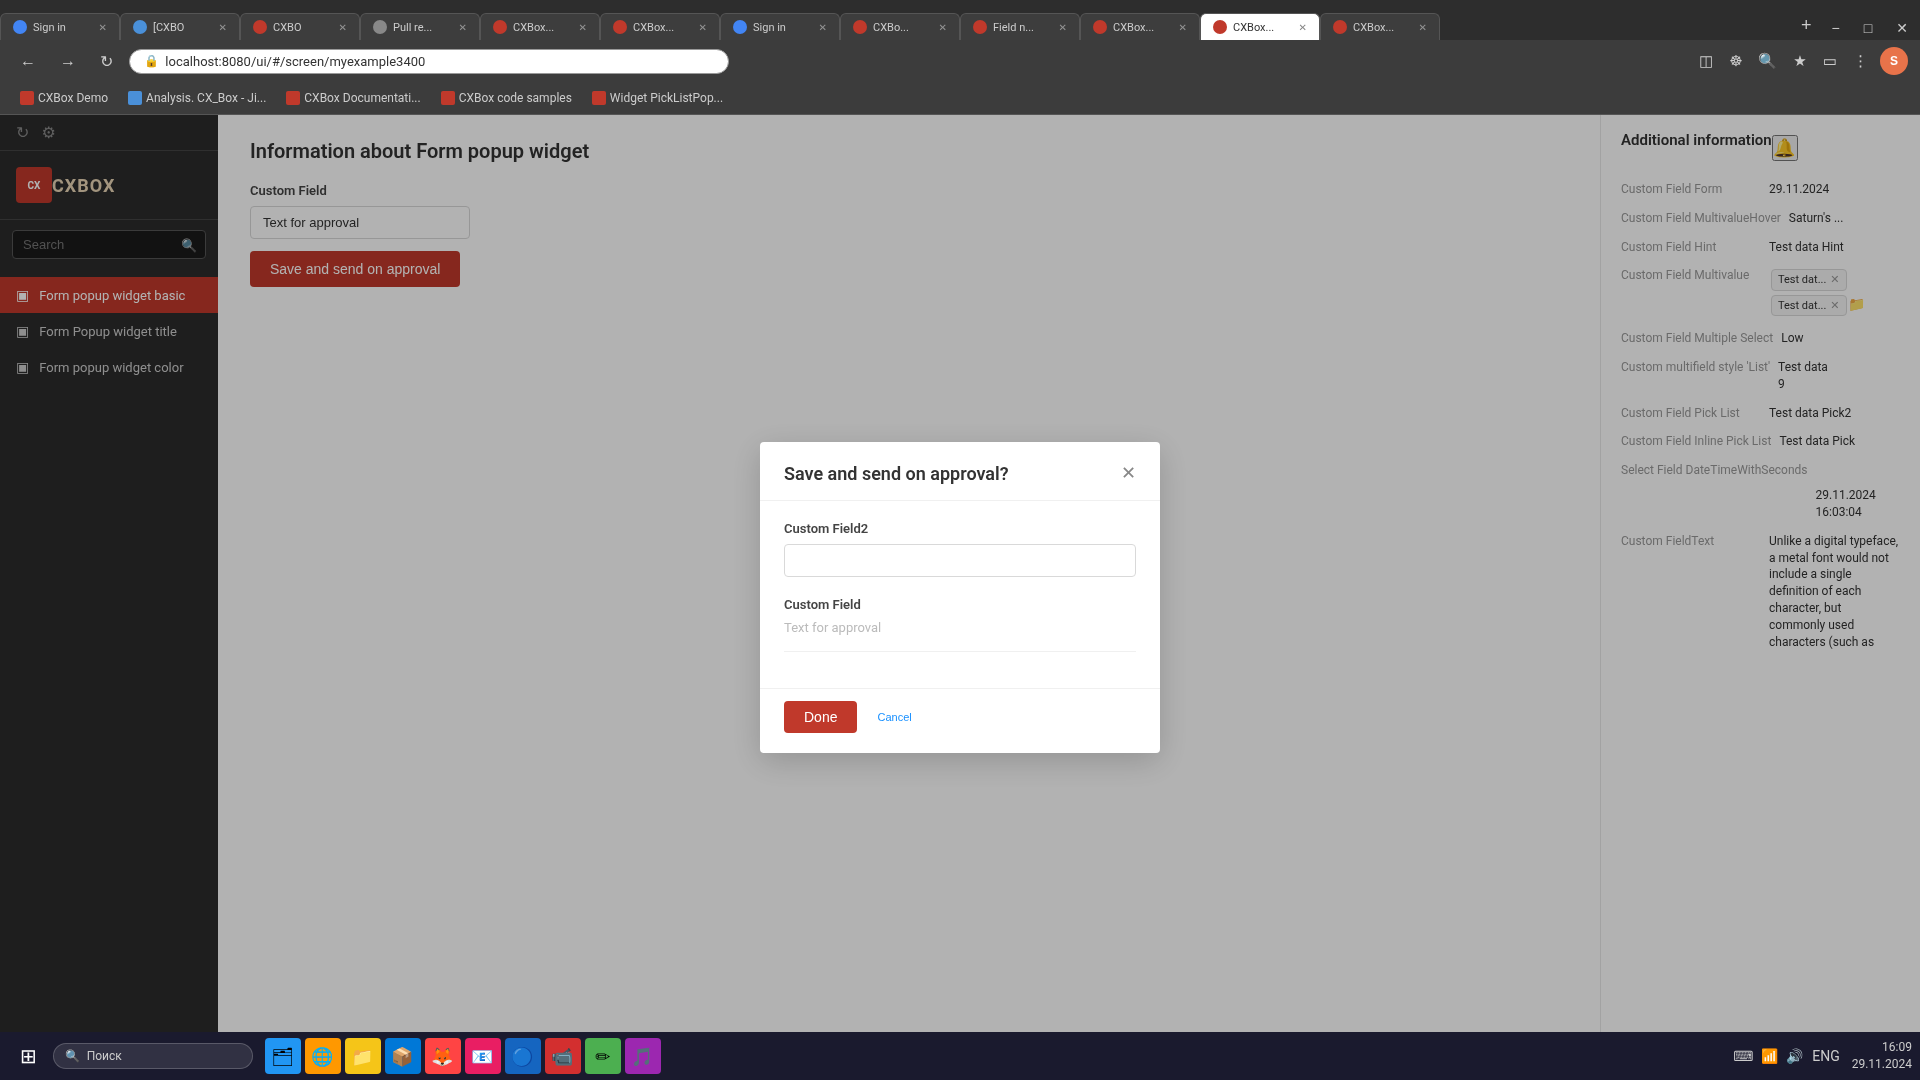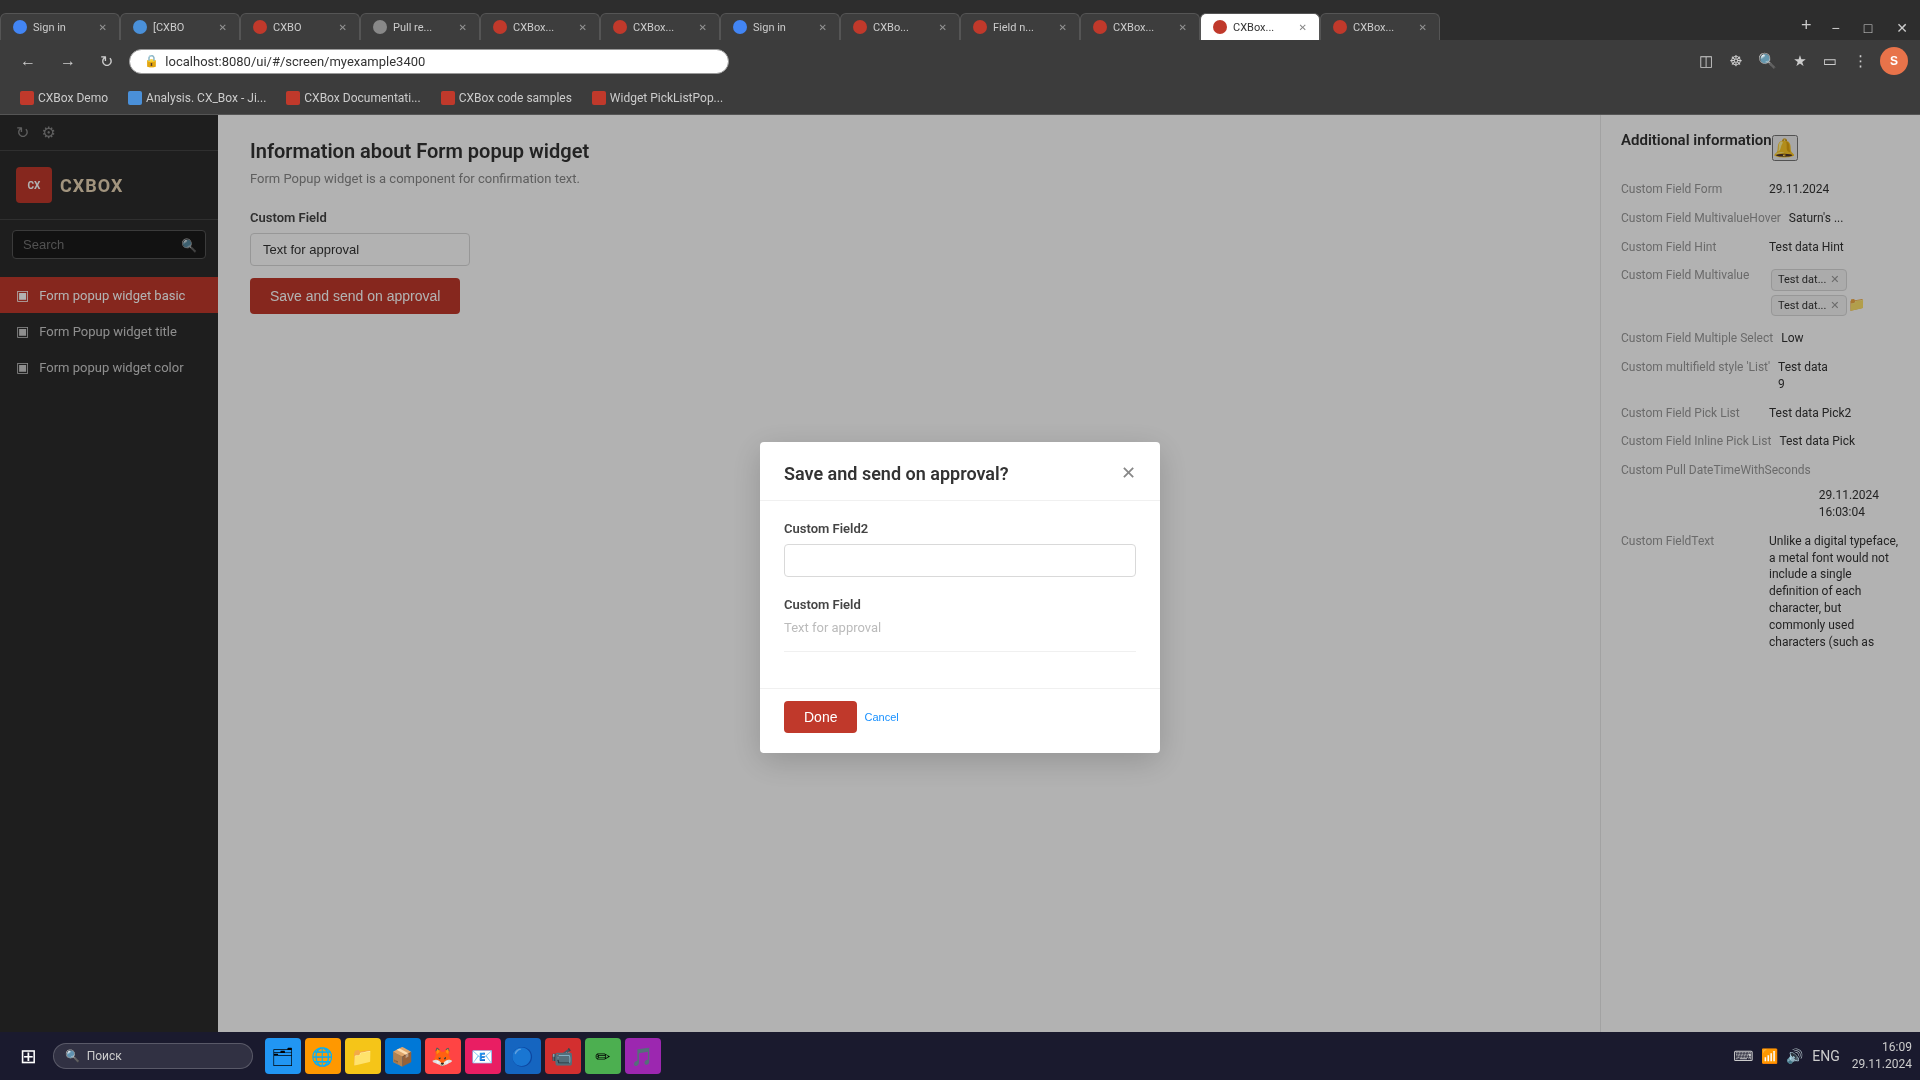--- a/index.html
+++ b/index.html
@@ -27,21 +27,21 @@
 
     .bookmarks-bar { background: #3c3c3c; display: flex; align-items: center; gap: 4px; padding: 3px 12px; height: 33px; border-bottom: 1px solid #555; }
     .bookmark-item { display: flex; align-items: center; gap: 4px; color: #ccc; font-size: 12px; padding: 3px 8px; border-radius: 4px; cursor: pointer; white-space: nowrap; }
     .bookmark-favicon { width: 14px; height: 14px; border-radius: 2px; flex-shrink: 0; }
 
     
     .app-container { display: flex; height: calc(1080px - 115px); background: #f5f5f5; }
 
     
     .sidebar { width: 218px; background: #2c2c2c; display: flex; flex-direction: column; flex-shrink: 0; }
-    .sidebar-header { padding: 16px; display: flex; align-items: center; gap: 8px; border-bottom: 1px solid #444; }
+    .sidebar-header { padding: 16px; display: flex; align-items: center; gap: 0; border-bottom: 1px solid #444; }
     .sidebar-logo { width: 36px; height: 36px; background: #c0392b; border-radius: 4px; display: flex; align-items: center; justify-content: center; }
     .sidebar-logo-text { color: white; font-size: 10px; font-weight: bold; }
     .brand-name { color: #e8d5b5; font-size: 18px; font-weight: bold; letter-spacing: 1px; }
     .sidebar-search { padding: 10px 12px; }
     .sidebar-search input { width: 100%; background: #1a1a1a; border: 1px solid #555; border-radius: 4px; padding: 6px 28px 6px 10px; color: #ccc; font-size: 13px; outline: none; }
     .search-wrapper { position: relative; }
     .search-icon-inner { position: absolute; right: 8px; top: 50%; transform: translateY(-50%); color: #888; font-size: 13px; }
     .sidebar-nav { display: flex; flex-direction: column; padding: 8px 0; }
     .sidebar-item { display: flex; align-items: center; gap: 10px; padding: 10px 16px; color: #ccc; font-size: 13px; cursor: pointer; }
     .sidebar-item.active { background: #c0392b; color: white; border-radius: 0; }
@@ -75,21 +75,21 @@
     .overlay { position: fixed; top: 115px; left: 0; right: 0; bottom: 0; background: rgba(0,0,0,0.3); z-index: 100; display: flex; align-items: center; justify-content: center; }
     .modal { background: #fff; border-radius: 4px; width: 400px; box-shadow: 0 8px 32px rgba(0,0,0,0.18); z-index: 101; overflow: hidden; }
     .modal-header { padding: 20px 24px 16px; display: flex; justify-content: space-between; align-items: center; border-bottom: 1px solid #f0f0f0; }
     .modal-title { font-size: 18px; font-weight: 600; color: #333; }
     .modal-close { background: transparent; border: none; font-size: 18px; color: #888; cursor: pointer; }
     .modal-body { padding: 20px 24px; }
     .modal-field-label { font-size: 13px; font-weight: 600; color: #444; margin-bottom: 8px; }
     .modal-input { width: 100%; border: 1px solid #d9d9d9; border-radius: 4px; padding: 8px 12px; font-size: 13px; outline: none; color: #333; }
     .modal-field-value { font-size: 13px; color: #bbb; margin-top: 4px; }
     .modal-divider { border: none; border-top: 1px solid #f0f0f0; margin: 16px 0; }
-    .modal-footer { padding: 12px 24px 20px; display: flex; align-items: center; gap: 7px; border-top: 1px solid #f0f0f0; }
+    .modal-footer { padding: 12px 24px 20px; display: flex; align-items: center; gap: 20px; border-top: 1px solid #f0f0f0; }
     .btn-done { background: #c0392b; color: white; border: none; border-radius: 4px; padding: 8px 20px; font-size: 14px; cursor: pointer; }
     .btn-cancel { background: transparent; border: none; color: #1890ff; font-size: 11px; cursor: pointer; }
 
     
     .taskbar { position: fixed; bottom: 0; left: 0; right: 0; height: 48px; background: #1a1a2e; display: flex; align-items: center; padding: 0 8px; gap: 4px; z-index: 200; }
     .taskbar-start { background: #1a1a2e; border: none; color: white; font-size: 20px; padding: 6px 12px; cursor: pointer; }
     .taskbar-search { background: rgba(255,255,255,0.1); border: 1px solid rgba(255,255,255,0.2); border-radius: 20px; color: #ccc; font-size: 12px; padding: 5px 12px; width: 200px; display: flex; align-items: center; gap: 6px; }
     .taskbar-apps { display: flex; gap: 4px; margin-left: 8px; }
     .taskbar-app { width: 36px; height: 36px; border-radius: 4px; display: flex; align-items: center; justify-content: center; cursor: pointer; font-size: 18px; }
     .taskbar-right { margin-left: auto; display: flex; align-items: center; gap: 12px; color: #ccc; font-size: 12px; }
@@ -245,21 +245,20 @@
         </div>
         <div class="sidebar-item">
           <span class="sidebar-item-icon">▣</span>
           <span>Form popup widget color</span>
         </div>
       </div>
   </div>
 
   <div class="main-content">
     <h1 class="page-title">Information about Form popup widget</h1>
-    <p class="page-description">Form Popup widget is a component for confirmation text.</p>
 
     <div class="form-section">
       <div class="field-label">Custom Field</div>
       <input class="text-input" type="text" value="Text for approval" style="">
       <br>
       <button class="btn-primary-red">Save and send on approval</button>
     </div>
   </div>
 
   <div class="right-sidebar">
@@ -301,21 +300,21 @@
         </div>
         <div class="info-row">
           <span class="info-label">Custom Field Pick List</span>
           <div class="info-value" style="white-space:pre-line;">Test data Pick2</div>
         </div>
         <div class="info-row">
           <span class="info-label">Custom Field Inline Pick List</span>
           <div class="info-value" style="white-space:pre-line;">Test data Pick</div>
         </div>
         <div class="info-row">
-          <span class="info-label">Custom Pull DateTimeWithSeconds</span>
+          <span class="info-label">Select Field DateTimeWithSeconds</span>
           <div class="info-value" style="white-space:pre-line;margin-top:25px;">29.11.2024 16:03:04</div>
         </div>
         <div class="info-row">
           <span class="info-label">Custom FieldText</span>
           <div class="info-value" style="white-space:pre-line;">Unlike a digital typeface, a metal font would not include a single definition of each character, but commonly used characters (such as</div>
         </div>
       </div>
   </div>
 </div>
 

